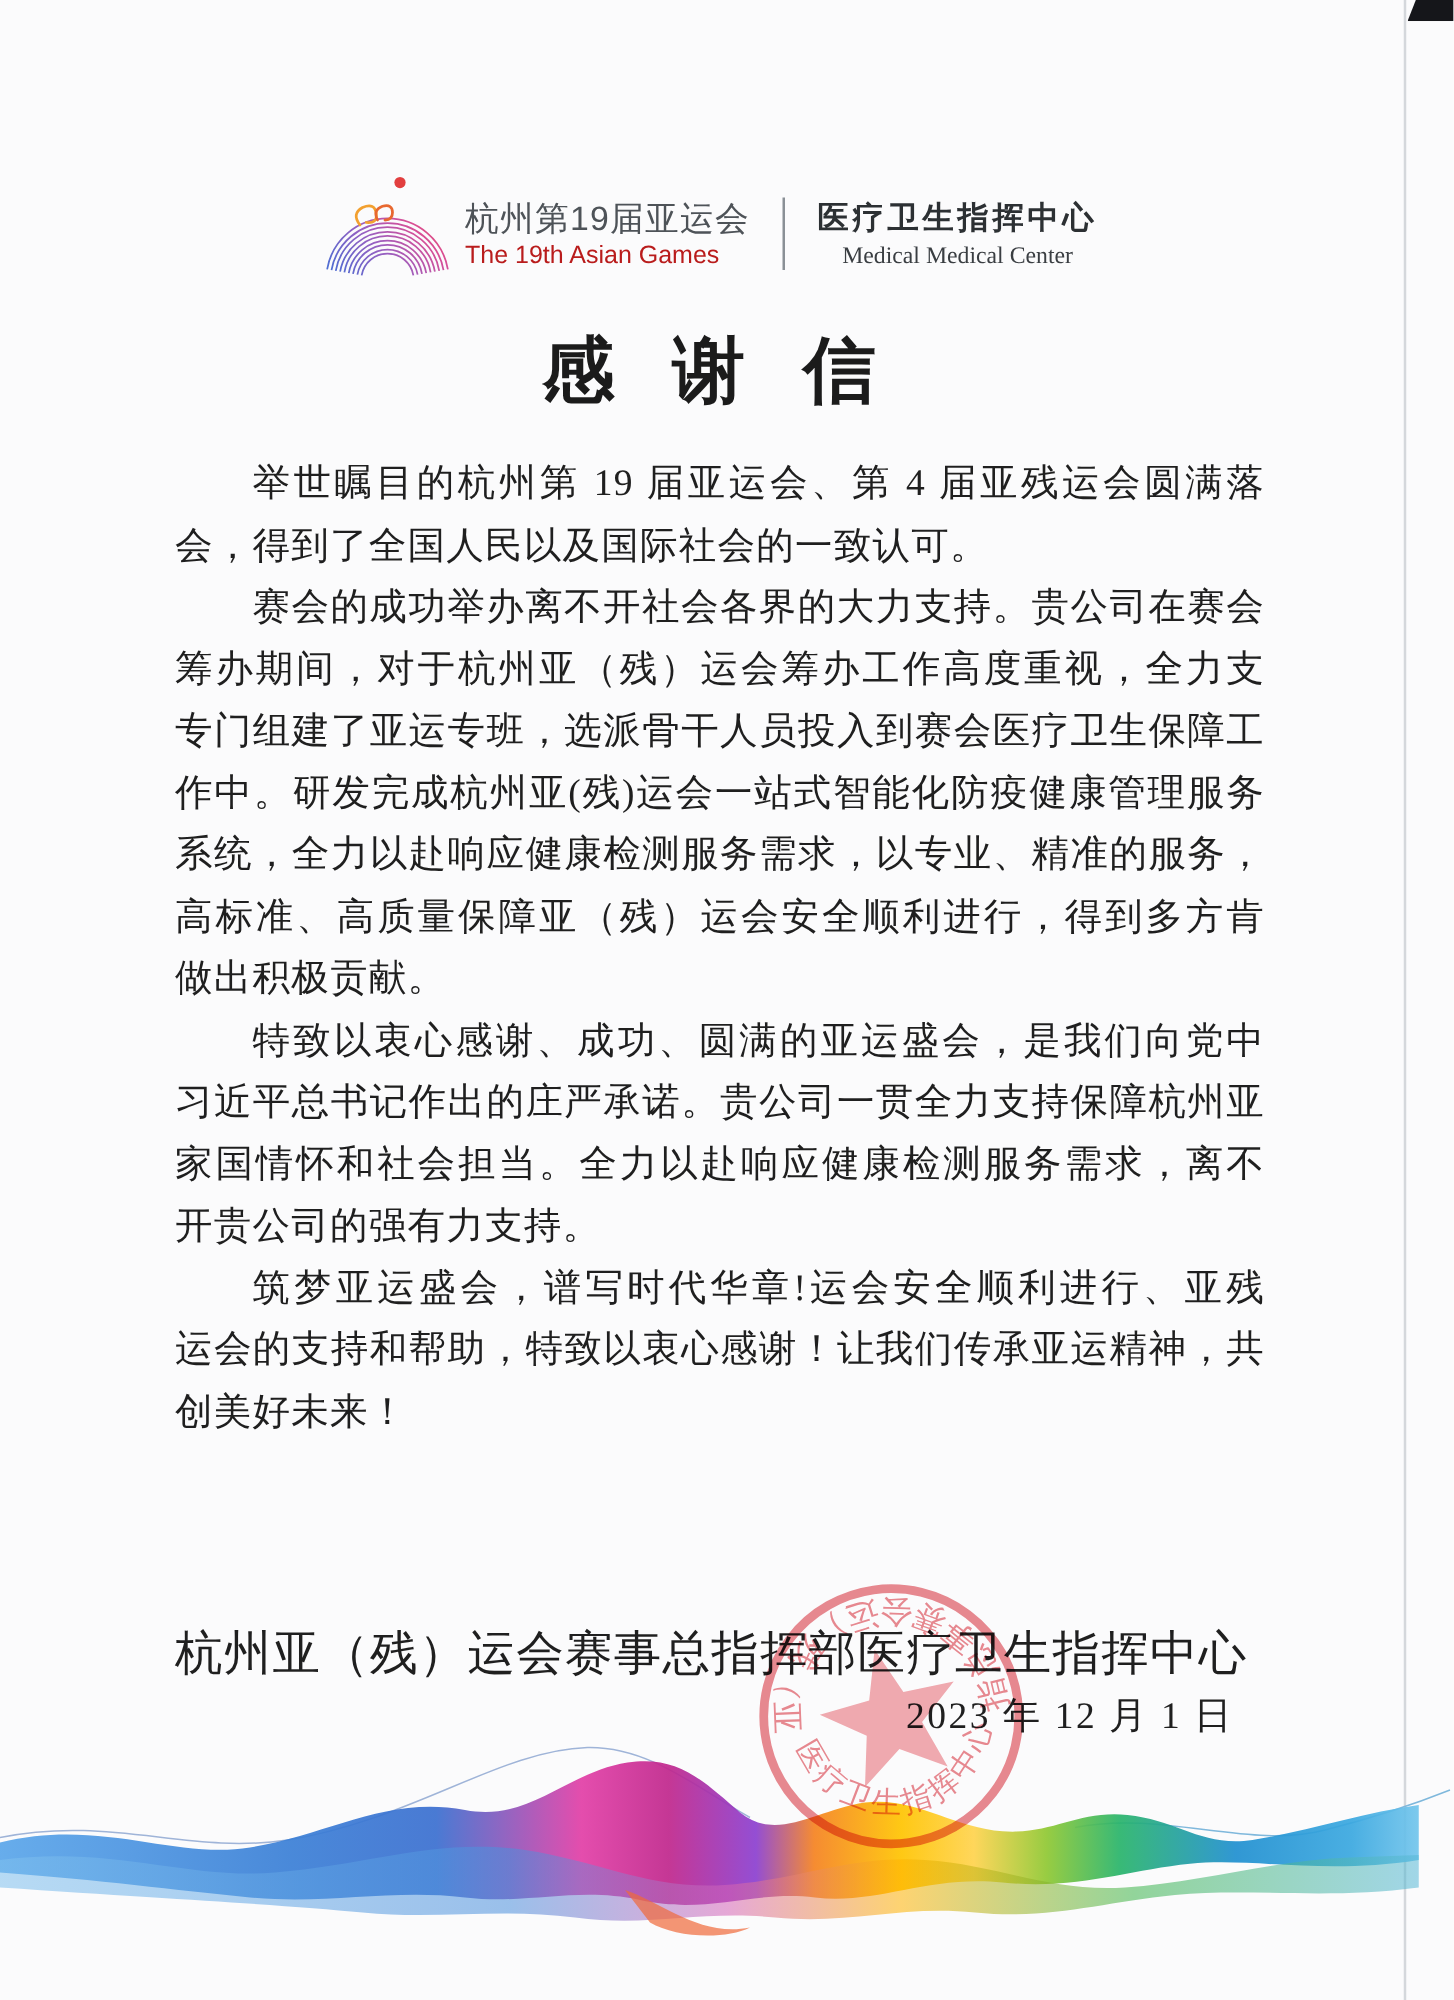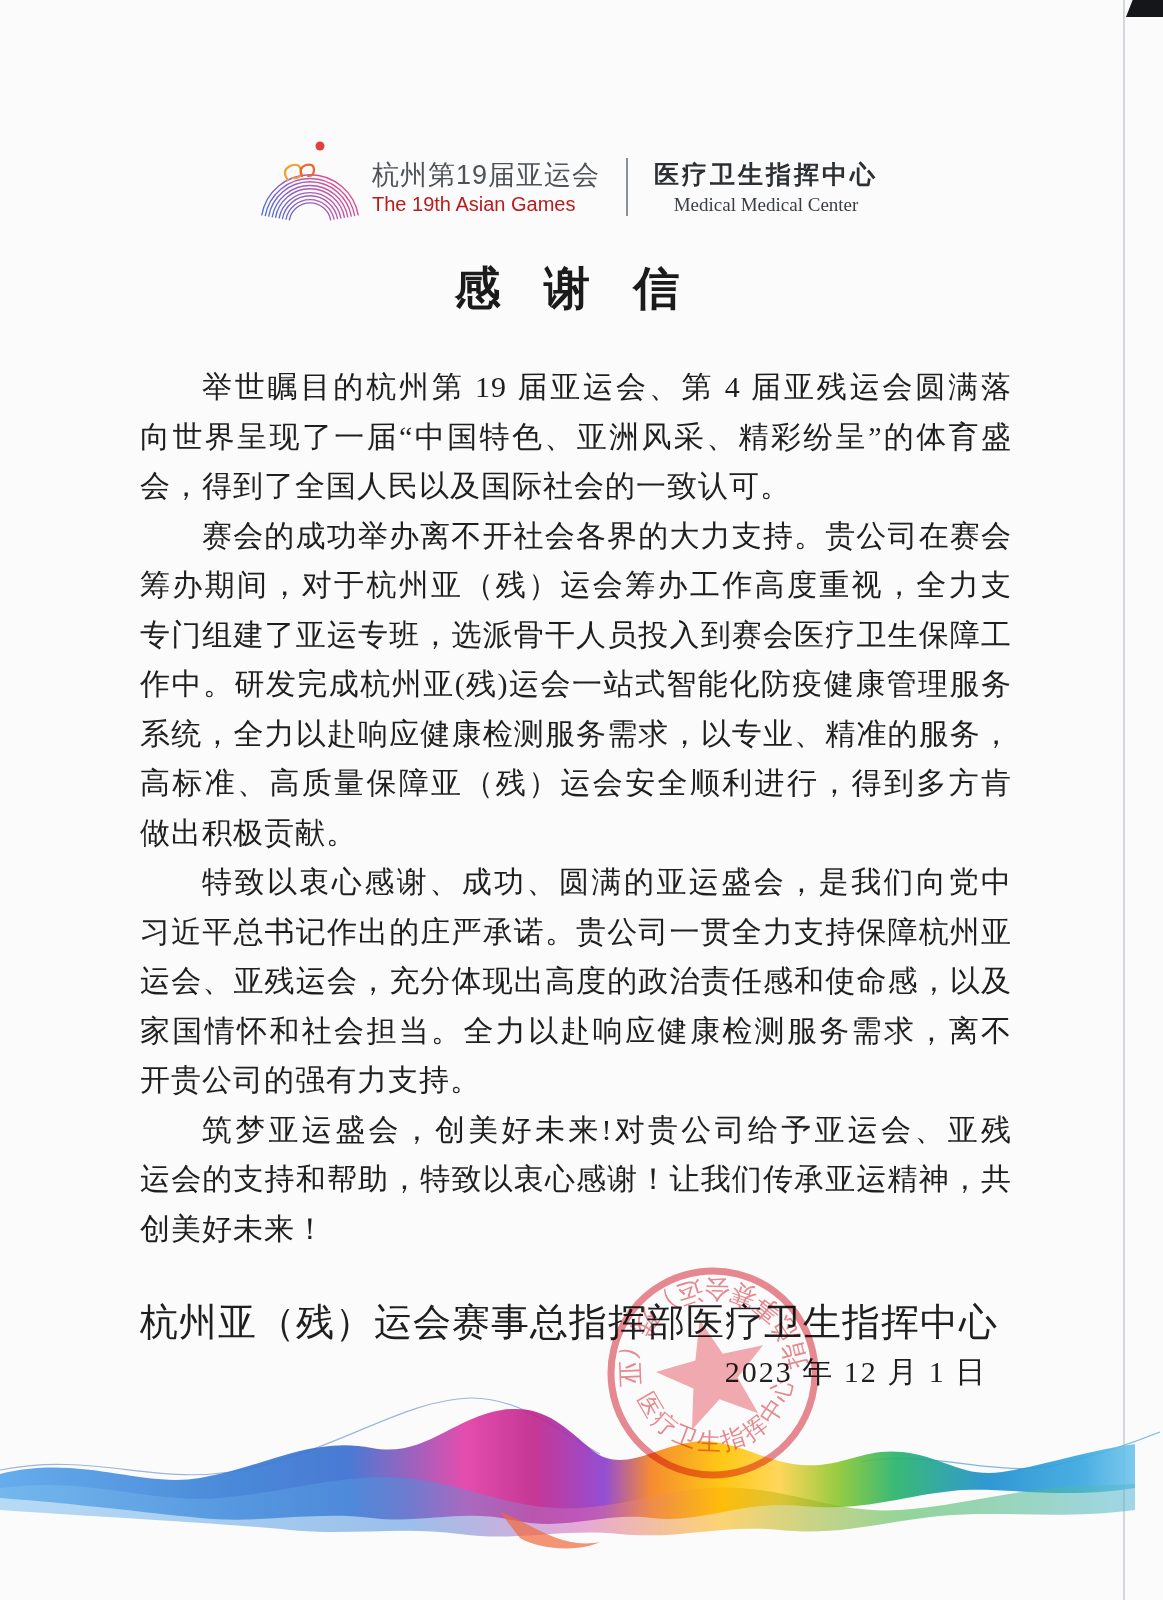--- a/index.html
+++ b/index.html
@@ -19,21 +19,21 @@
   .logo-box{width:106px;height:96px;margin-right:8px;}
   .brand-col{margin-top:24px;}
   .brand-zh{font-size:27px;color:#4e5358;letter-spacing:1px;line-height:30px;}
   .brand-en{font-size:20px;color:#b91c1c;margin-top:3px;}
   .head-divider{width:2px;height:58px;background:#8a9096;margin:22px 26px 0 26px;}
   .dept-col{margin-top:24px;text-align:center;}
   .dept-zh{font-size:25px;color:#2c3033;font-weight:600;letter-spacing:3px;line-height:28px;}
   .dept-en{font-family:"Liberation Serif","DejaVu Serif",serif;font-size:19px;color:#3a3e42;margin-top:6px;}
   
   .title{position:absolute;left:140px;top:258px;width:870px;text-align:center;
-    font-size:46px;font-weight:bold;letter-spacing:16px;color:#1b1b1b;}
+    font-size:58px;font-weight:bold;letter-spacing:16px;color:#1b1b1b;}
   
   .letter{position:absolute;left:140px;top:362px;width:872px;}
   .line{height:49.5px;line-height:49.5px;font-size:30px;letter-spacing:1px;white-space:nowrap;}
   .line.fill{text-align:justify;text-align-last:justify;white-space:normal;overflow:hidden;}
   .line.indent{padding-left:62px;}
   .line.indent.fill{padding-left:62px;}
   .signature{position:absolute;left:140px;top:1297px;width:872px;text-align:left;
     font-size:38px;letter-spacing:1px;}
   .dateline{position:absolute;left:140px;top:1352px;width:872px;padding-left:280px;box-sizing:content-box;
     text-align:center;font-size:30px;letter-spacing:2px;}
@@ -86,35 +86,33 @@
   <div class="dept-col">
     <div class="dept-zh">医疗卫生指挥中心</div>
     <div class="dept-en">Medical Medical Center</div>
   </div>
 </div>
 
 <div class="title">感 谢 信</div>
 
 <div class="letter">
   <div class="line indent fill">举世瞩目的杭州第 19 届亚运会、第 4 届亚残运会圆满落幕，</div>
-  <div class="line fill">向世界呈现了一届“中国特色、亚洲风采、精彩纷呈”的体育盛</div>
   <div class="line">会，得到了全国人民以及国际社会的一致认可。</div>
   <div class="line indent fill">赛会的成功举办离不开社会各界的大力支持。贵公司在赛会</div>
   <div class="line fill">筹办期间，对于杭州亚（残）运会筹办工作高度重视，全力支持，</div>
   <div class="line fill">专门组建了亚运专班，选派骨干人员投入到赛会医疗卫生保障工</div>
   <div class="line fill">作中。研发完成杭州亚(残)运会一站式智能化防疫健康管理服务</div>
   <div class="line fill">系统，全力以赴响应健康检测服务需求，以专业、精准的服务，</div>
   <div class="line fill">高标准、高质量保障亚（残）运会安全顺利进行，得到多方肯定，</div>
   <div class="line">做出积极贡献。</div>
   <div class="line indent fill">特致以衷心感谢、成功、圆满的亚运盛会，是我们向党中央、</div>
   <div class="line fill">习近平总书记作出的庄严承诺。贵公司一贯全力支持保障杭州亚</div>
-  <div class="line fill">运会、亚残运会，充分体现出高度的政治责任感和使命感，以及</div>
   <div class="line fill">家国情怀和社会担当。全力以赴响应健康检测服务需求，离不</div>
   <div class="line">开贵公司的强有力支持。</div>
-  <div class="line indent fill">筑梦亚运盛会，创美好未来!对贵公司给予亚运会、亚残</div>
+  <div class="line indent fill">筑梦亚运盛会，谱写时代华章!运会安全顺利进行、亚残</div>
   <div class="line fill">运会的支持和帮助，特致以衷心感谢！让我们传承亚运精神，共</div>
   <div class="line">创美好未来！</div>
 </div>
 
 <div class="signature">杭州亚（残）运会赛事总指挥部医疗卫生指挥中心</div>
 <div class="dateline">2023 年 12 月 1 日</div>
 
 <div class="stamp">
   <svg width="224" height="224" viewBox="0 0 224 224">
     <g transform="rotate(-8 112 112)" opacity="0.82">

